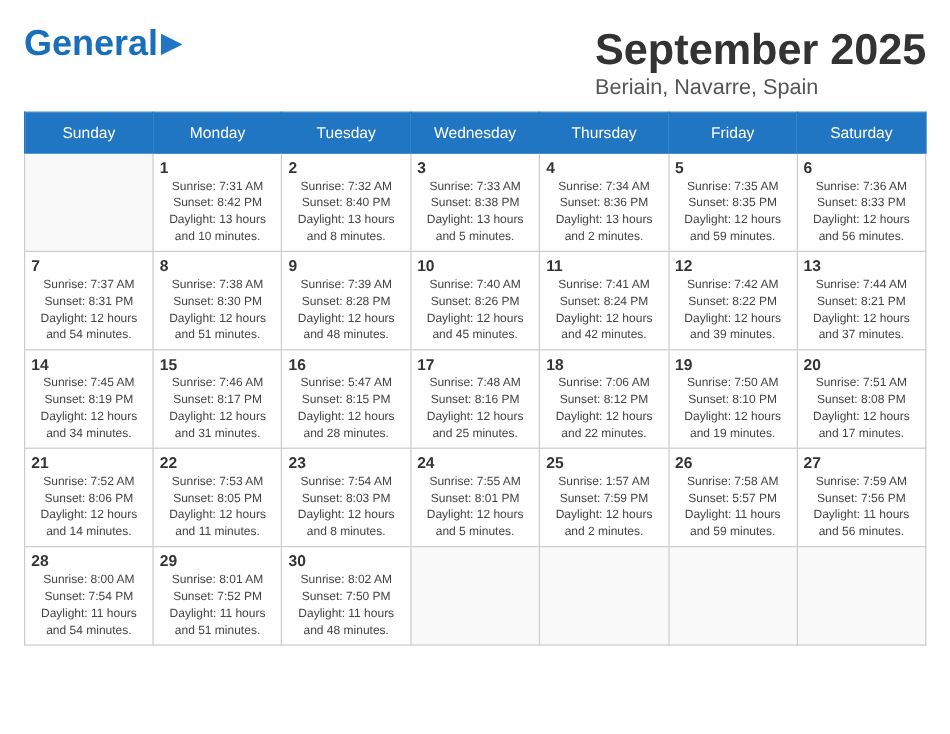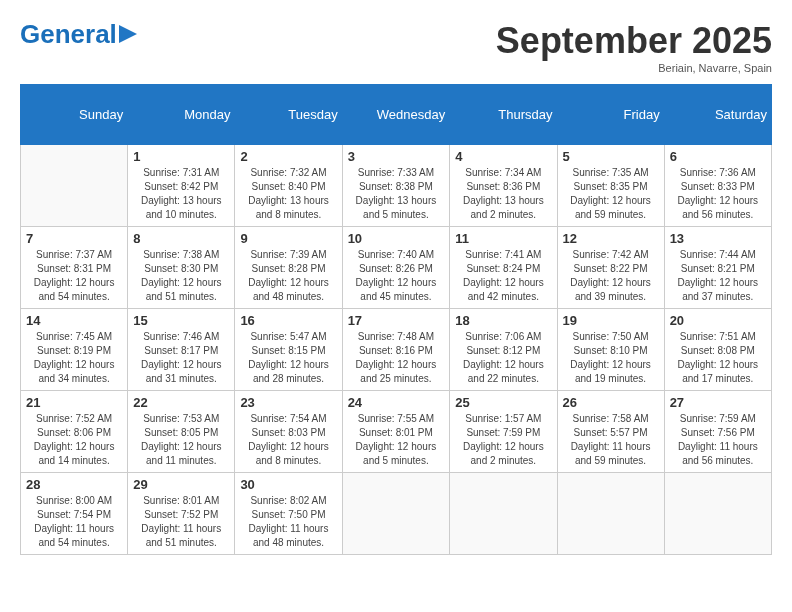--- a/index.html
+++ b/index.html
@@ -10,57 +10,57 @@
       min-height: 612px;
       padding: 20px;
     }
     .header {
       display: flex;
       justify-content: space-between;
       align-items: flex-start;
       margin-bottom: 10px;
     }
     .logo-text {
-      font-size: 26px;
+      font-size: 30px;
       font-weight: bold;
       color: #333;
       line-height: 1.1;
     }
     .logo-text span {
       color: #1a6fba;
     }
     .logo-icon {
       width: 18px;
       height: 18px;
       margin-left: 2px;
       display: inline-block;
       vertical-align: middle;
     }
     .title-area {
-      text-align: right;
+      text-align: left;
     }
     .month-title {
       font-size: 36px;
       font-weight: bold;
       color: #333;
     }
     .subtitle {
-      font-size: 11px;
+      font-size: 18px;
       color: #555;
     }
     .calendar {
       width: 100%;
       border-collapse: collapse;
       font-size: 11px;
     }
     .calendar th {
       background-color: #2176c4;
       color: #fff;
-      padding: 22px 4px;
-      text-align: right;
+      padding: 9px 4px;
+      text-align: center;
       font-size: 13px;
       font-weight: normal;
       border: 1px solid #2176c4;
     }
     .calendar td {
       border: 1px solid #ccc;
       vertical-align: top;
       padding: 4px 5px;
       height: 80px;
       width: 108px;

